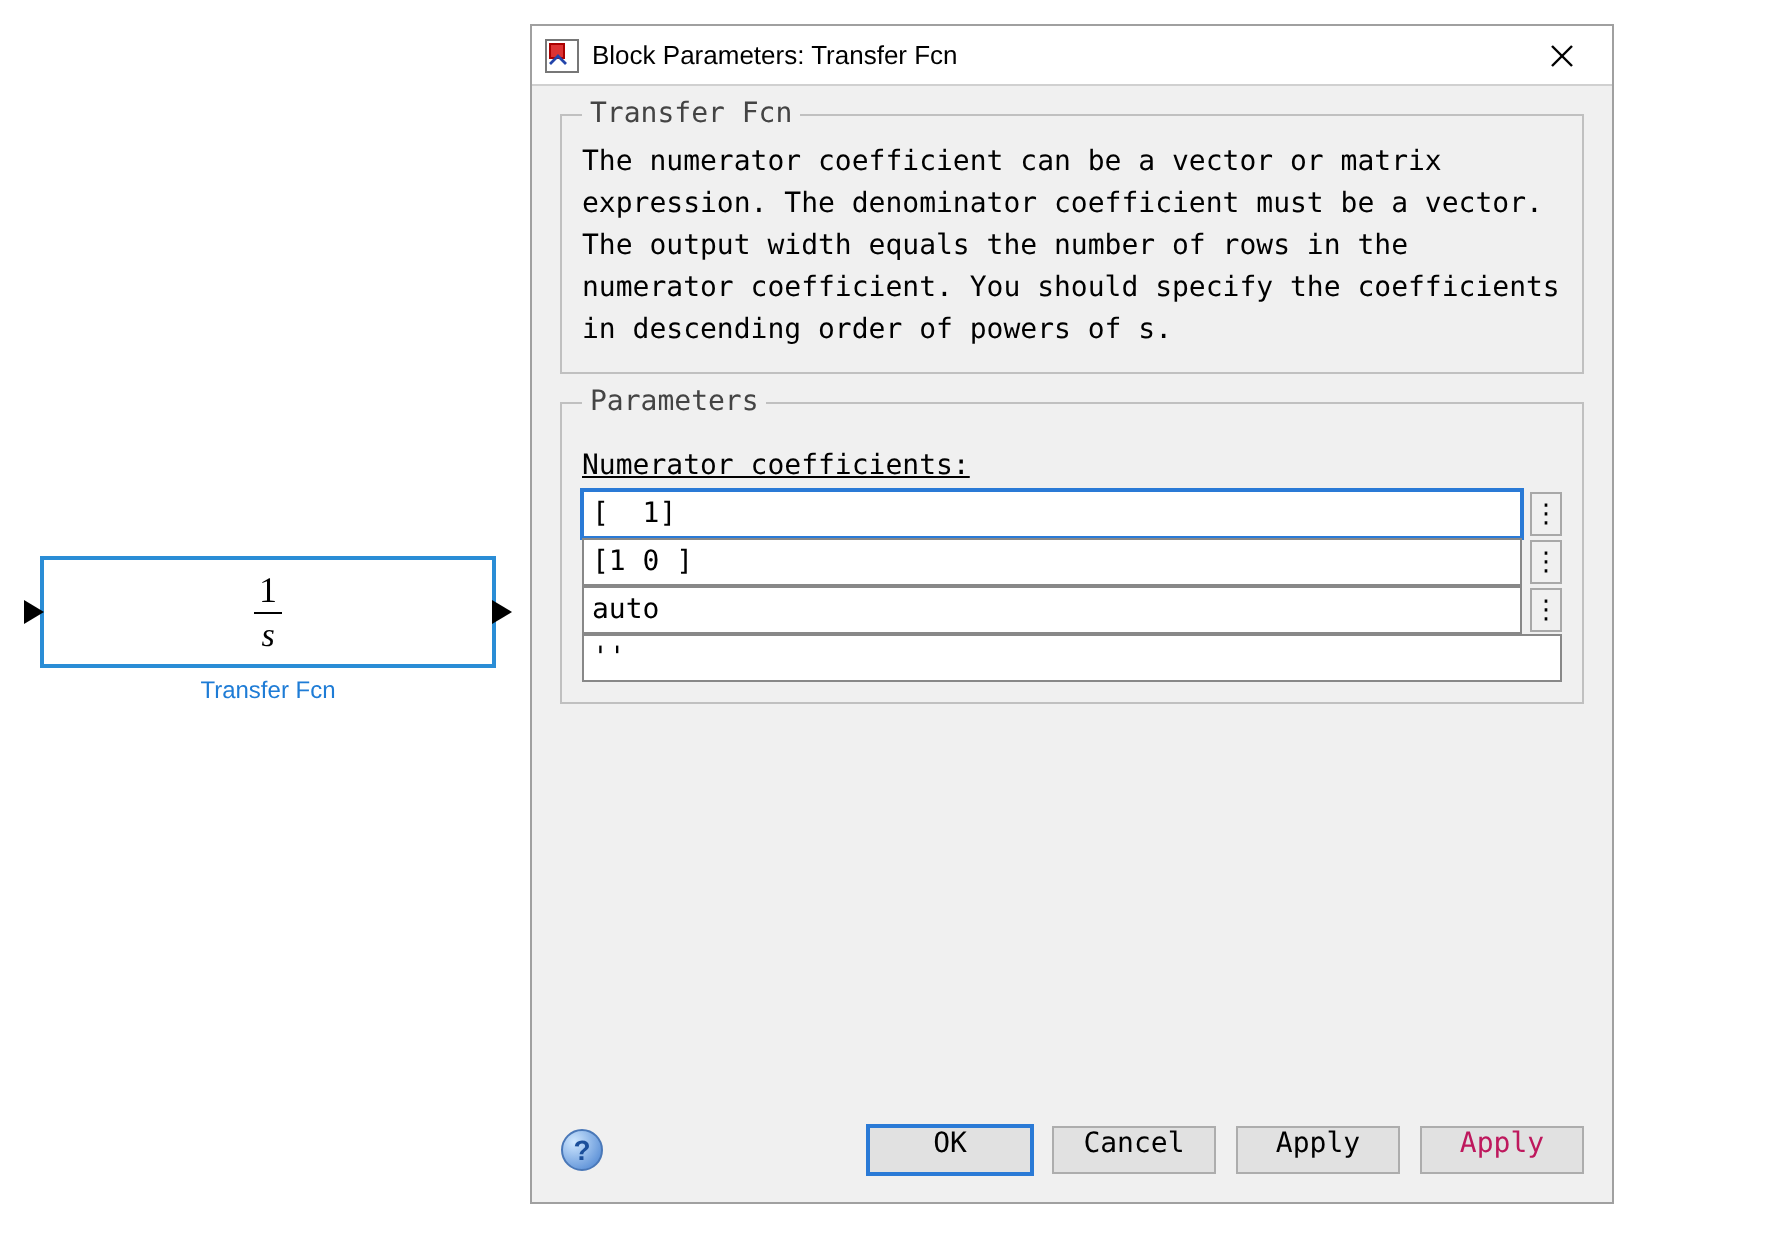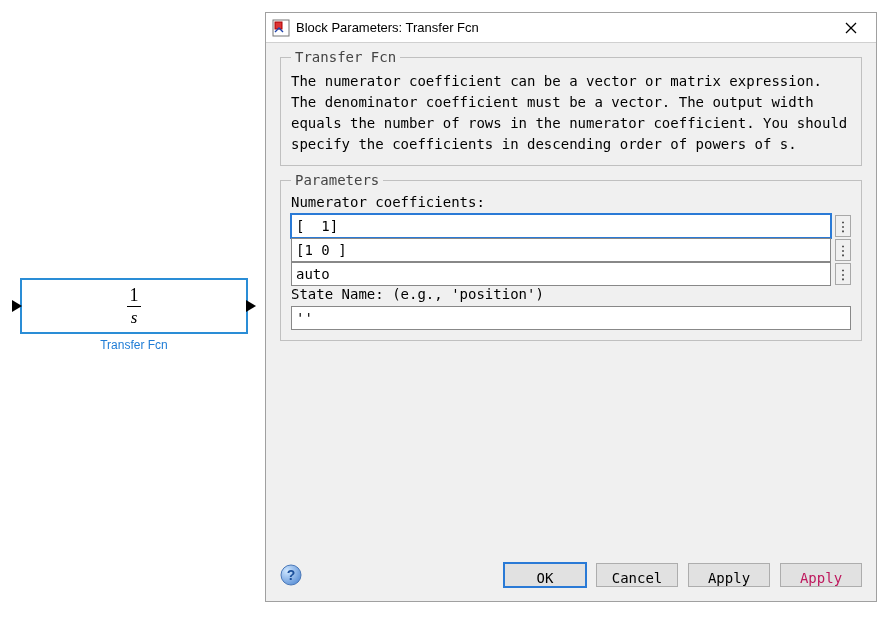--- a/index.html
+++ b/index.html
@@ -44,21 +44,21 @@
     position:absolute;
     left:20px; top:338px; width:228px;
     text-align:center;
     color:#1e7cd6;
     font-size:12px;
   }
   
   .dialog {
     position:absolute;
     left:265px; top:12px;
-    width:612px;
+    width:542px;
     height:590px;
     background:#f0f0f0;
     border:1px solid #a0a0a0;
     display:flex;
     flex-direction:column;
   }
   .titlebar {
     height:30px;
     background:#fff;
     border-bottom:1px solid #d0d0d0;
@@ -74,21 +74,21 @@
     font-size:15px; cursor:pointer;
   }
   .body { flex:1; padding:0 12px 0 12px; font-family: "SimSun","NSimSun","MS Gothic",monospace; font-size:14px; }
   fieldset.group {
     border:1px solid #c0c0c0;
     margin-top:6px;
     padding:6px 10px 10px 10px;
   }
   fieldset.group > legend { color:#444; font-size:14px; padding:0 4px; }
   .desc { line-height:1.5; white-space:normal; }
-  .param-label { margin-bottom:4px; }
+  .param-label { margin-top:10px; margin-bottom:4px;text-decoration:underline; }
   .row { display:flex; align-items:stretch; gap:4px; }
   .row input {
     flex:1; height:24px;
     border:1px solid #888;
     font-family: "SimSun","NSimSun","MS Gothic",monospace;
     font-size:14px;
     padding:0 4px;
   }
   .row input.focused { border-color:#2a7ad6; outline:1px solid #2a7ad6; }
   .dots {
@@ -111,21 +111,21 @@
   }
   .help-icon { width:22px; height:22px; margin-right:auto; cursor:pointer; }
   .btn {
     min-width:82px;
     height:24px;
     background:#e1e1e1;
     border:1px solid #adadad;
     font-family:"SimSun","NSimSun","MS Gothic",monospace;
     font-size:14px;
     cursor:pointer;
-    display:flex; align-items:flex-end; justify-content:center;
+    display:flex; align-items:flex-start; justify-content:center;
   }
   .btn.default { border-color:#2a7ad6; outline:1px solid #2a7ad6; }
   .btn.disabled { color:#be185d; }
 </style>
 </head>
 <body>
 
 <div class="sl-block">
   <span class="sl-port in"></span>
   <div class="frac">
@@ -177,21 +177,20 @@
         </div>
       </div>
 
       <div class="row">
         <input type="text" value="auto" style="">
         <div class="dots">
           <span>⋮</span>
         </div>
       </div>
 
-      <div class="param-label">State Name: (e.g., 'position')</div>
       <div class="row">
         <input type="text" value="''" style="">
       </div>
     </fieldset>
   </div>
 
   <div class="buttonbar">
     <svg class="help-icon" viewBox="0 0 22 22">
       <defs>
         <radialGradient id="g1" cx="30%" cy="30%" r="80%">

